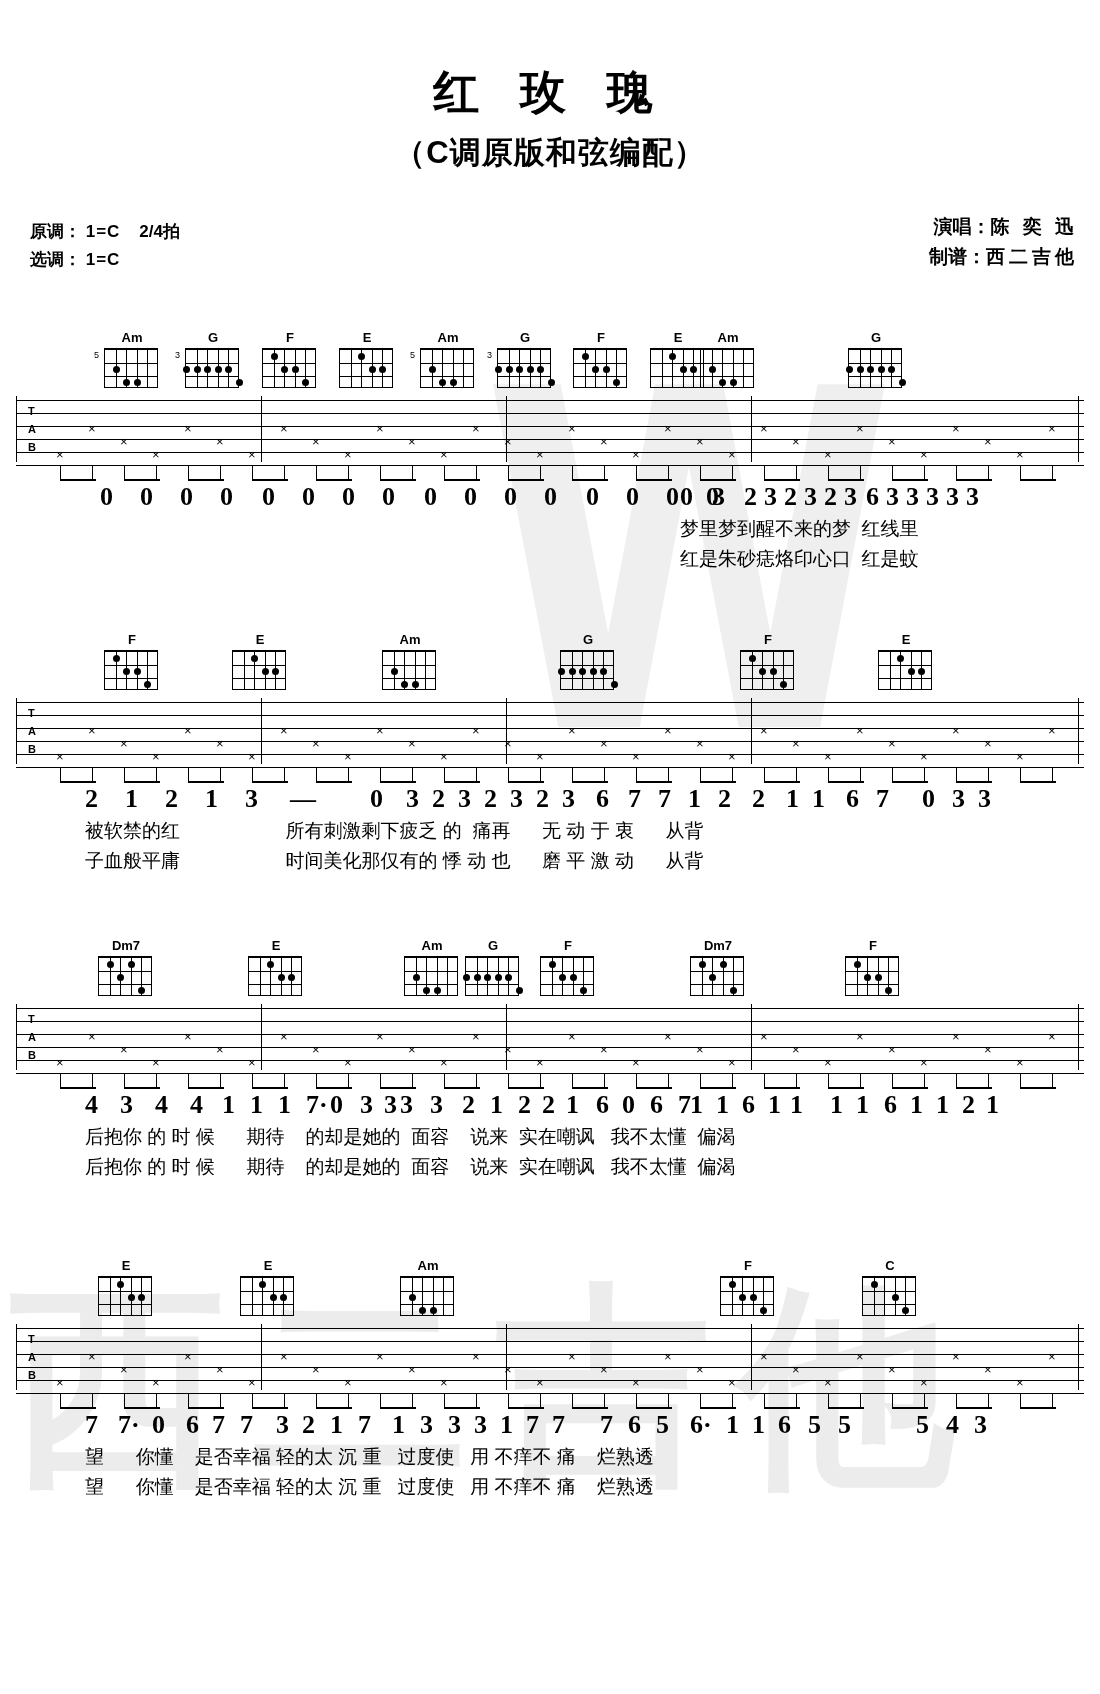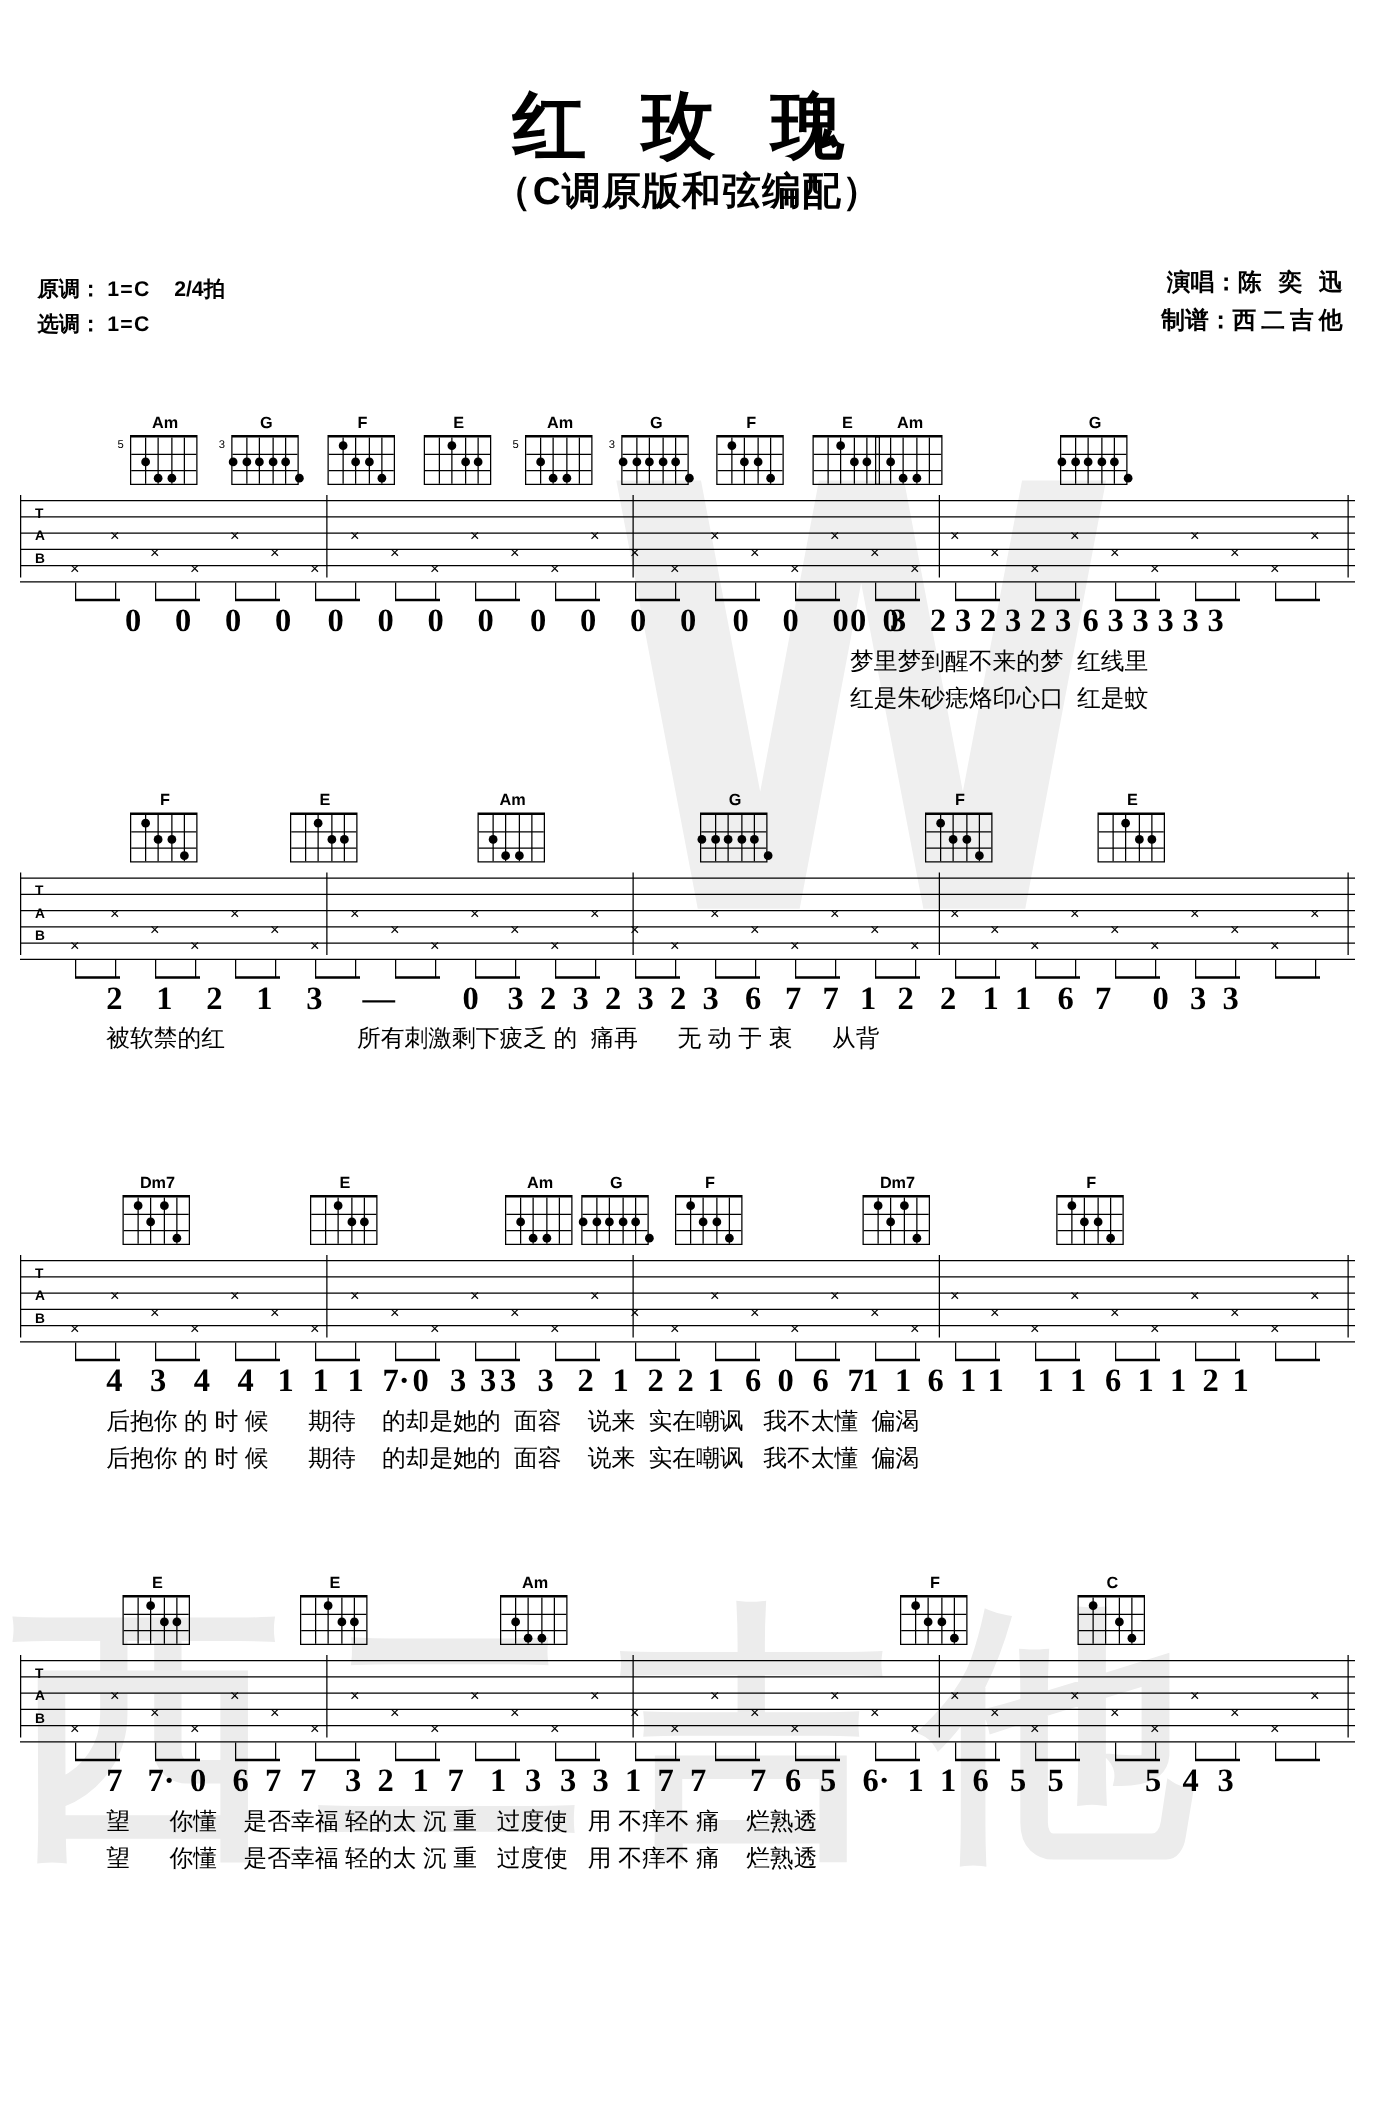--- a/index.html
+++ b/index.html
@@ -33,21 +33,21 @@
     left:10px;top:1245px;
     font-size:215px;
     letter-spacing:28px;
     color:#ececec;
   }
 
   
   .title{
     position:absolute;left:0;right:0;top:62px;
     text-align:center;
-    font-size:59px;font-weight:bold;
+    font-size:46px;font-weight:bold;
     letter-spacing:14px;
     z-index:3;
   }
   .subtitle{
     position:absolute;left:0;right:0;top:132px;
     text-align:center;
     font-size:31px;font-weight:bold;
     letter-spacing:1px;
     z-index:3;
   }
@@ -660,20 +660,23 @@
           <span style="left: 812px;">1</span>
           <span style="left: 846px;">6</span>
           <span style="left: 876px;">7</span>
           <span style="left: 922px;">0</span>
           <span style="left: 952px;">3</span>
           <span style="left: 978px;">3</span>
         </div>
         <div class="lyr">
           <span style="left: 85px;">被软禁的红                    所有刺激剩下疲乏 的  痛再      无 动 于 衷      从背</span>
         </div>
+        <div class="lyr">
+          <span style="left: 85px;">子血般平庸                    时间美化那仅有的 悸 动 也      磨 平 激 动      从背</span>
+        </div>
       </div>
       <div class="system" style="top: 938px;">
         <div class="chords">
           <div class="chordbox" style="left: 98px;">
             <div class="cname">Dm7</div>
             <div class="grid">
               <i class="v" style="left: 10.5px;"></i>
               <i class="v" style="left: 21px;"></i>
               <i class="v" style="left: 31.5px;"></i>
               <i class="v" style="left: 42px;"></i>

